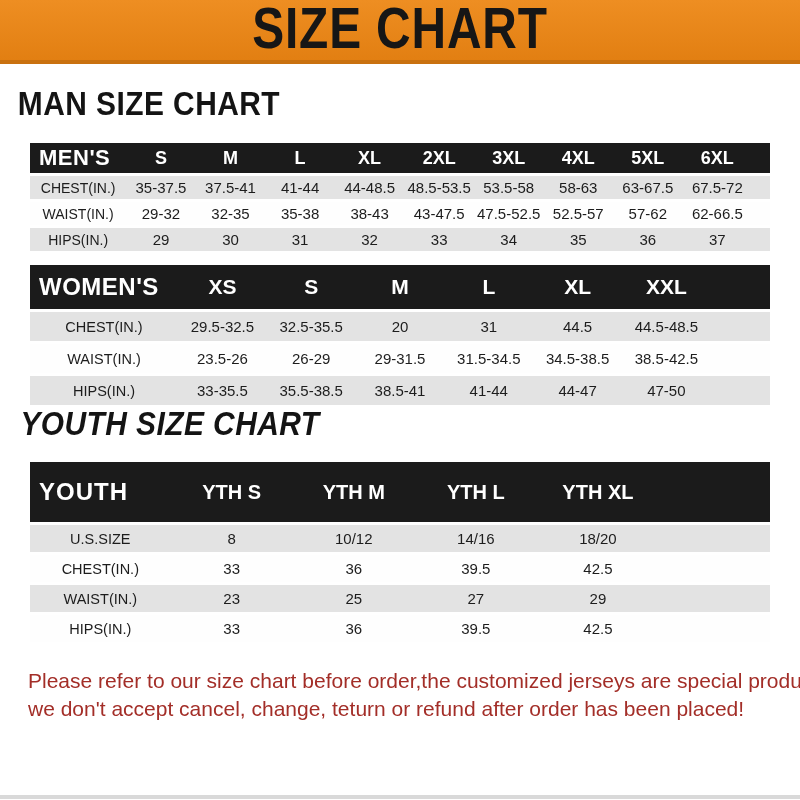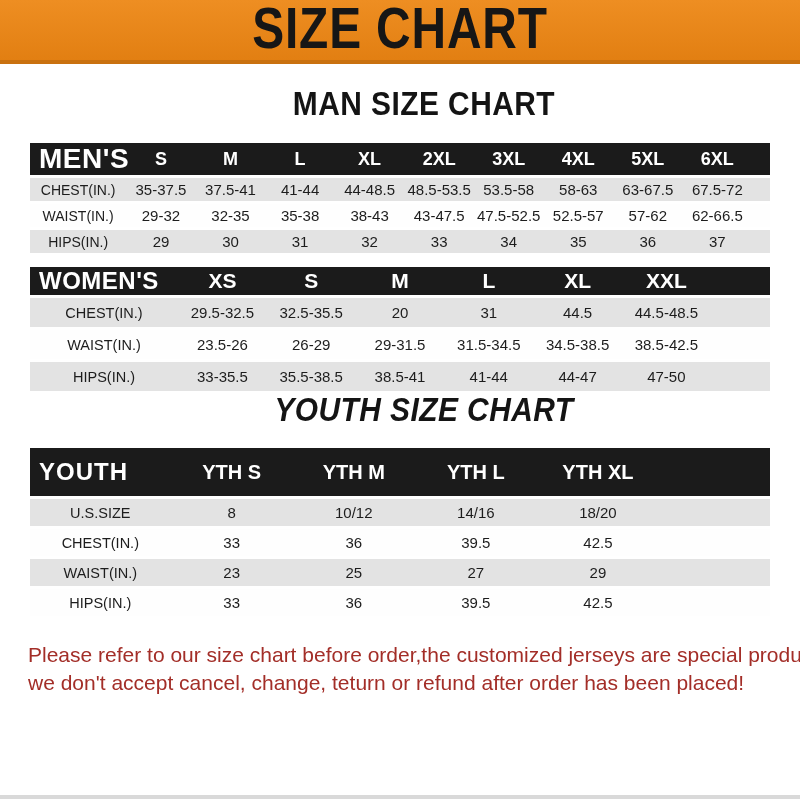--- a/index.html
+++ b/index.html
@@ -22,23 +22,22 @@
     font-size:57px;
     font-weight:bold;
     color:#161616;
     line-height:1;
     letter-spacing:1px;
     transform:scaleX(0.84);
     white-space:nowrap;
   }
   
   .section-heading{
-    text-align:center;
+    text-align:left;
     line-height:36px;
-    padding-left:48px;
   }
   .heading-text{
     display:inline-block;
     font-size:34px;
     font-weight:bold;
     color:#141414;
     letter-spacing:0.5px;
     transform:scaleX(0.88);
     white-space:nowrap;
   }
@@ -70,30 +69,30 @@
   table.sizes td{
     text-align:center;
     color:#1d1d1d;
     padding:0;
     border-top:3px solid #ffffff;
   }
   table.sizes tbody tr:nth-child(odd) td{background:#E3E3E3;}
   table.sizes tbody tr:nth-child(even) td{background:#FEFEFE;}
   
   .t-men th{height:30px;font-size:18px;}
-  .t-men th.rowhead{font-size:28px;letter-spacing:0.5px;}
+  .t-men th.rowhead{font-size:22px;letter-spacing:0.5px;}
   .t-men td{height:23px;font-size:15px;}
   .t-men td.rowlabel{font-size:14px;}
   
-  .t-women th{height:28px;font-size:21px;}
+  .t-women th{height:44px;font-size:21px;}
   .t-women th.rowhead{font-size:24px;letter-spacing:0.5px;}
   .t-women td{height:29px;font-size:15px;}
   .t-women td.rowlabel{font-size:14.5px;}
   
-  .t-youth th{height:48px;font-size:20px;}
+  .t-youth th{height:60px;font-size:20px;}
   .t-youth th.rowhead{font-size:24px;letter-spacing:1px;}
   .t-youth td{height:27px;font-size:15px;}
   .t-youth td.rowlabel{font-size:14.5px;margin-left:20px;}
   
   .footer{
     margin:25px 20px 0 28px;
   }
   .footer-line{
     font-size:21px;
     color:#A32E28;

